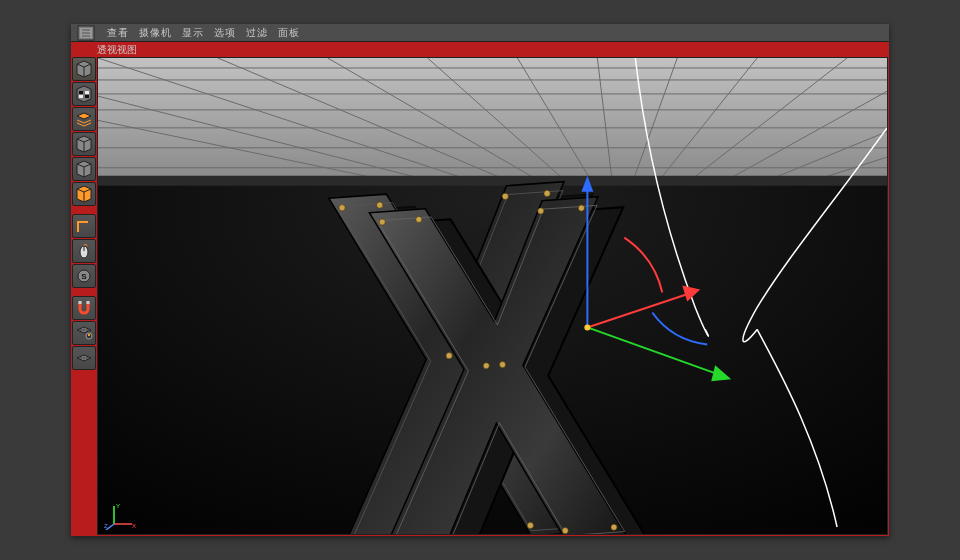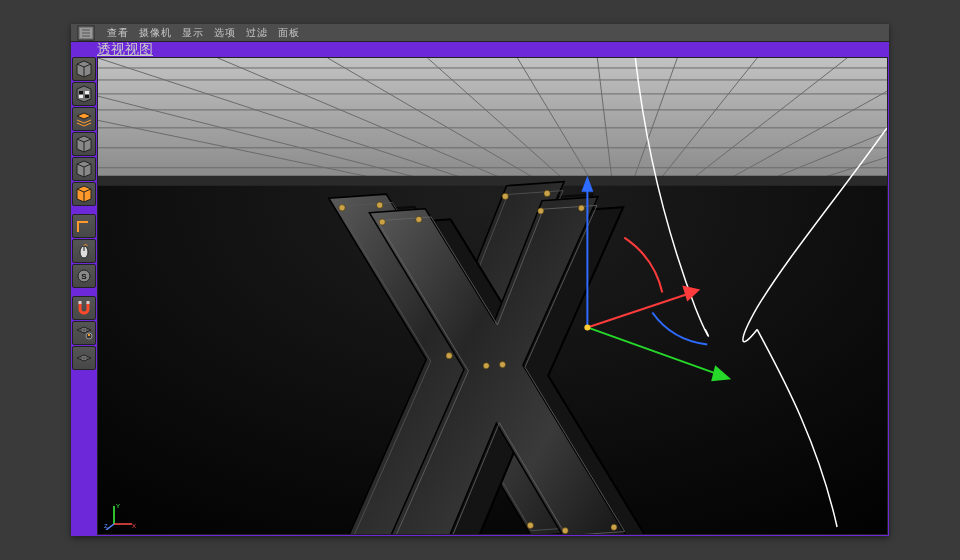--- a/index.html
+++ b/index.html
@@ -1,23 +1,23 @@
 <!DOCTYPE html>
 <html><head>
 <meta charset="utf-8">
 <style>
   * { margin: 0; padding: 0; box-sizing: border-box; }
   html, body { width: 960px; height: 560px; background: #3a3a3a; font-family: sans-serif; overflow: hidden; }
-  .stage { position: absolute; left: 71px; top: 24px; width: 818px; height: 512px; background: #6d28d9; box-shadow: 0 2px 6px rgba(0,0,0,.5); }
+  .stage { position: absolute; left: 71px; top: 24px; width: 818px; height: 512px; background: #b91c1c; box-shadow: 0 2px 6px rgba(0,0,0,.5); }
   .menubar { position: absolute; left: 0; top: 0; right: 0; height: 18px; background: #4d4d4d; display: flex; align-items: center; gap: 10px; padding-left: 4px; border-bottom: 1px solid #222; }
   .menubar .logo { width: 22px; height: 18px; display: flex; align-items: center; justify-content: center; }
   .menubar .logo svg { width: 18px; height: 16px; }
   .menubar .mi { color: #c8c8c8; font-size: 10px; cursor: default; letter-spacing: 1px; }
   .subbar { position: absolute; left: 26px; top: 19px; height: 14px; display: flex; align-items: center; }
-  .subbar span { color: #c8c8c8; font-size: 14px; text-decoration: underline; }
+  .subbar span { color: #c8c8c8; font-size: 10px; }
 
   .toolcol { position: absolute; left: 1px; top: 33px; width: 24px; display: flex; flex-direction: column; gap: 1px; }
   .toolbtn { width: 24px; height: 24px; background: linear-gradient(#555,#474747); border: 1px solid #222; border-radius: 2px; display: flex; align-items: center; justify-content: center; }
   .toolbtn.sel { background: linear-gradient(#5c5a52,#4a4840); }
   .toolbtn svg { width: 18px; height: 18px; }
   .toolgap { height: 6px; }
 
   .viewport { position: absolute; left: 26px; top: 33px; right: 1px; bottom: 1px; background: #000; overflow: hidden; border: 1px solid #222; }
   .viewport svg { width: 100%; height: 100%; display: block; }
 

